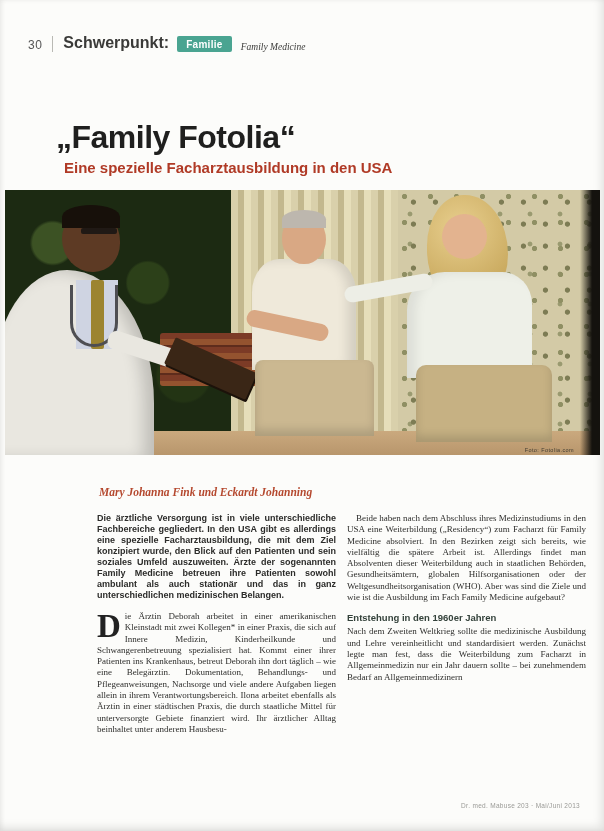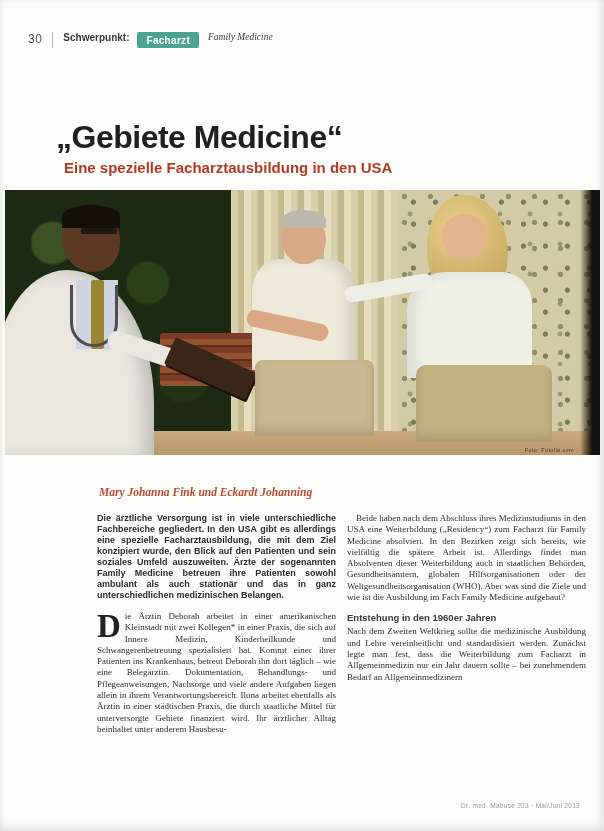--- a/index.html
+++ b/index.html
@@ -8,24 +8,24 @@
     background:#e9e8e4;
     font-family:"Liberation Sans",sans-serif;
     overflow:hidden;
   }
   .page{
     position:absolute;left:0;top:0;width:604px;height:831px;
     background:#fcfcfa;
     box-shadow:inset -3px -4px 8px rgba(0,0,0,.10), inset 2px 0 4px rgba(0,0,0,.05);
   }
   
-  .hdr{position:absolute;left:28px;top:32px;height:20px;display:flex;align-items:flex-start;}
+  .hdr{position:absolute;left:28px;top:32px;height:20px;display:flex;align-items:flex-end;}
   .hdr .pageno{font-size:12px;color:#555;letter-spacing:.5px;}
   .hdr .rule{width:1px;height:16px;background:#b9b9b4;margin:0 10px;}
-  .hdr .section{font-size:10px;font-weight:bold;color:#3a3a38;}
+  .hdr .section{font-size:16px;font-weight:bold;color:#3a3a38;}
   .hdr .badge{
     margin-left:8px;background:#4aa491;color:#fff;font-weight:bold;
     font-size:10px;padding:2.5px 9px;border-radius:2px;letter-spacing:.3px;
   }
   .hdr .topic{margin-left:9px;font-size:9.5px;font-style:italic;color:#3a3a38;font-family:Liberation Serif, serif;}
   
   .title{
     position:absolute;left:56px;top:98px;font-size:32px;font-weight:bold;
     color:#1f1f1e;letter-spacing:-.5px;font-family:"Liberation Sans",sans-serif;
   }
@@ -114,25 +114,25 @@
 </style>
 </head>
 <body>
 
 <div class="page">
 
   <div class="hdr">
     <span class="pageno">30</span>
     <span class="rule"></span>
     <span class="section">Schwerpunkt:</span>
-    <span class="badge">Facharzt</span>
+    <span class="badge">Familie</span>
     <span class="topic">Family Medicine</span>
   </div>
 
-  <h1 class="title">„Gebiete Medicine“</h1>
+  <h1 class="title">„Family Fotolia“</h1>
   <h2 class="subtitle">Eine spezielle Facharztausbildung in den USA</h2>
 
   <div class="photo">
     <div class="foliage"></div>
     <div class="curtain"></div>
     <div class="wallpaper"></div>
     <div class="bench"></div>
     <div class="floor"></div>
 
     <div class="doc-coat"></div>

